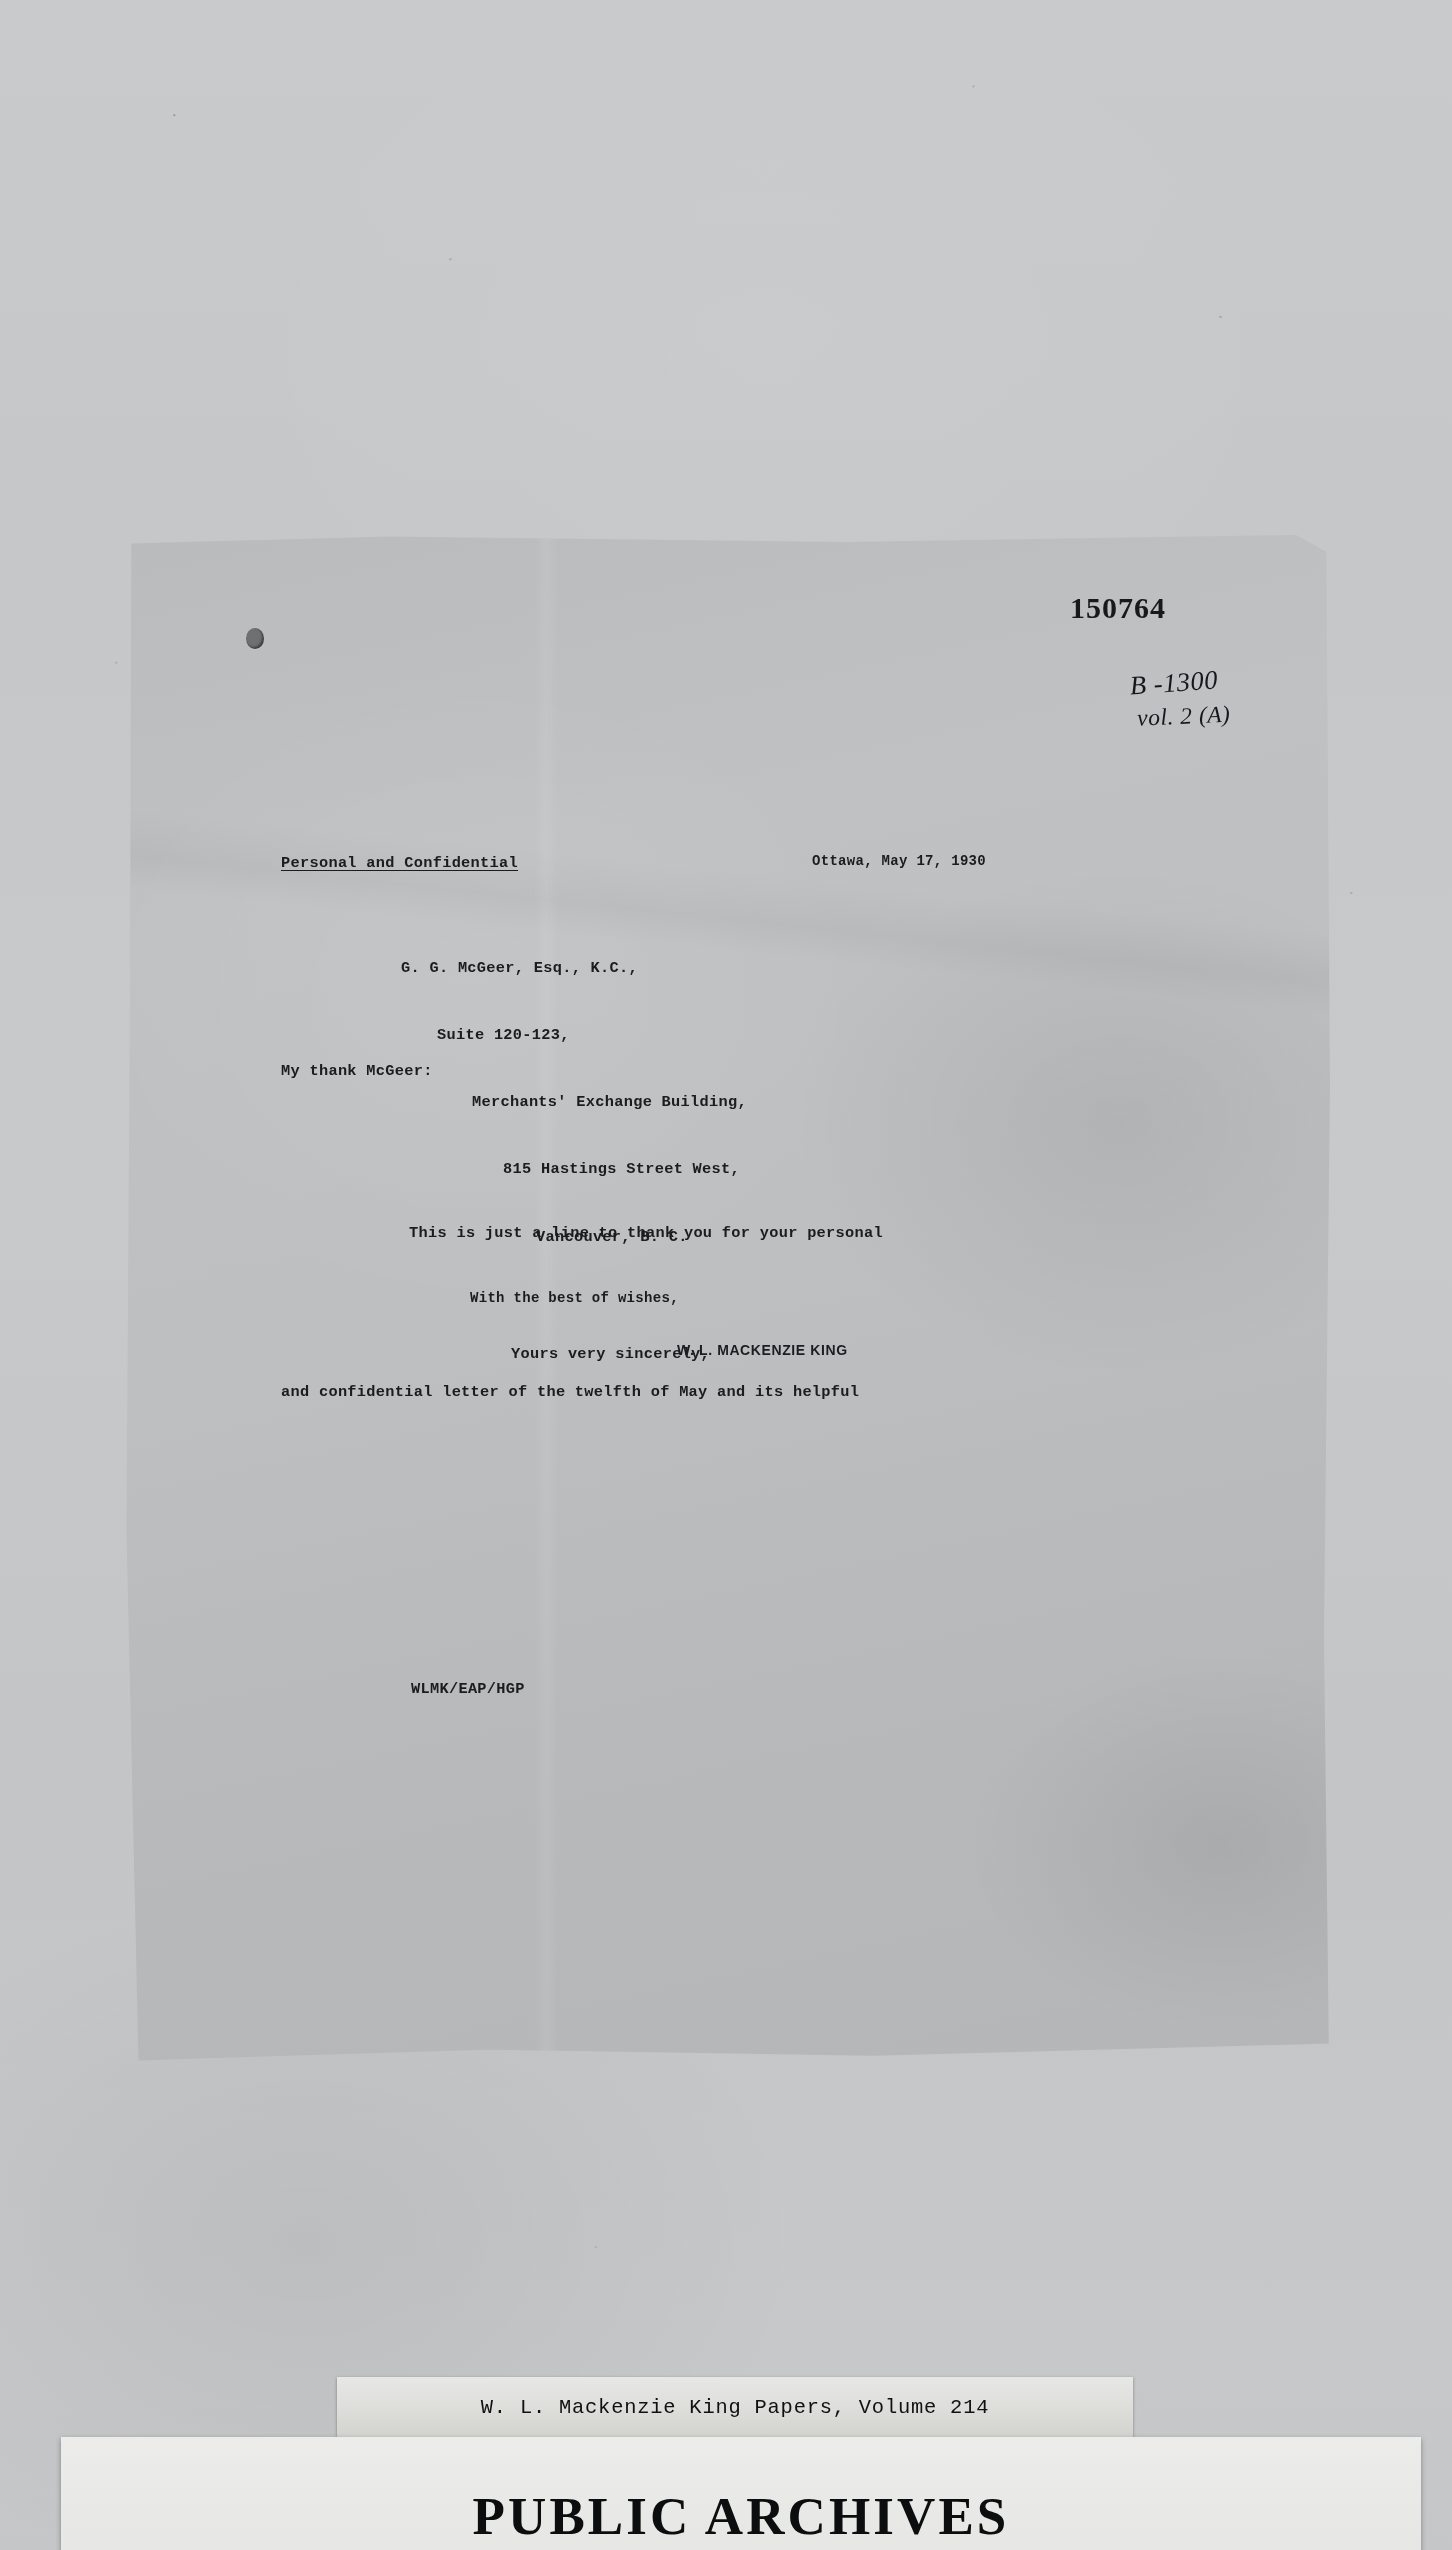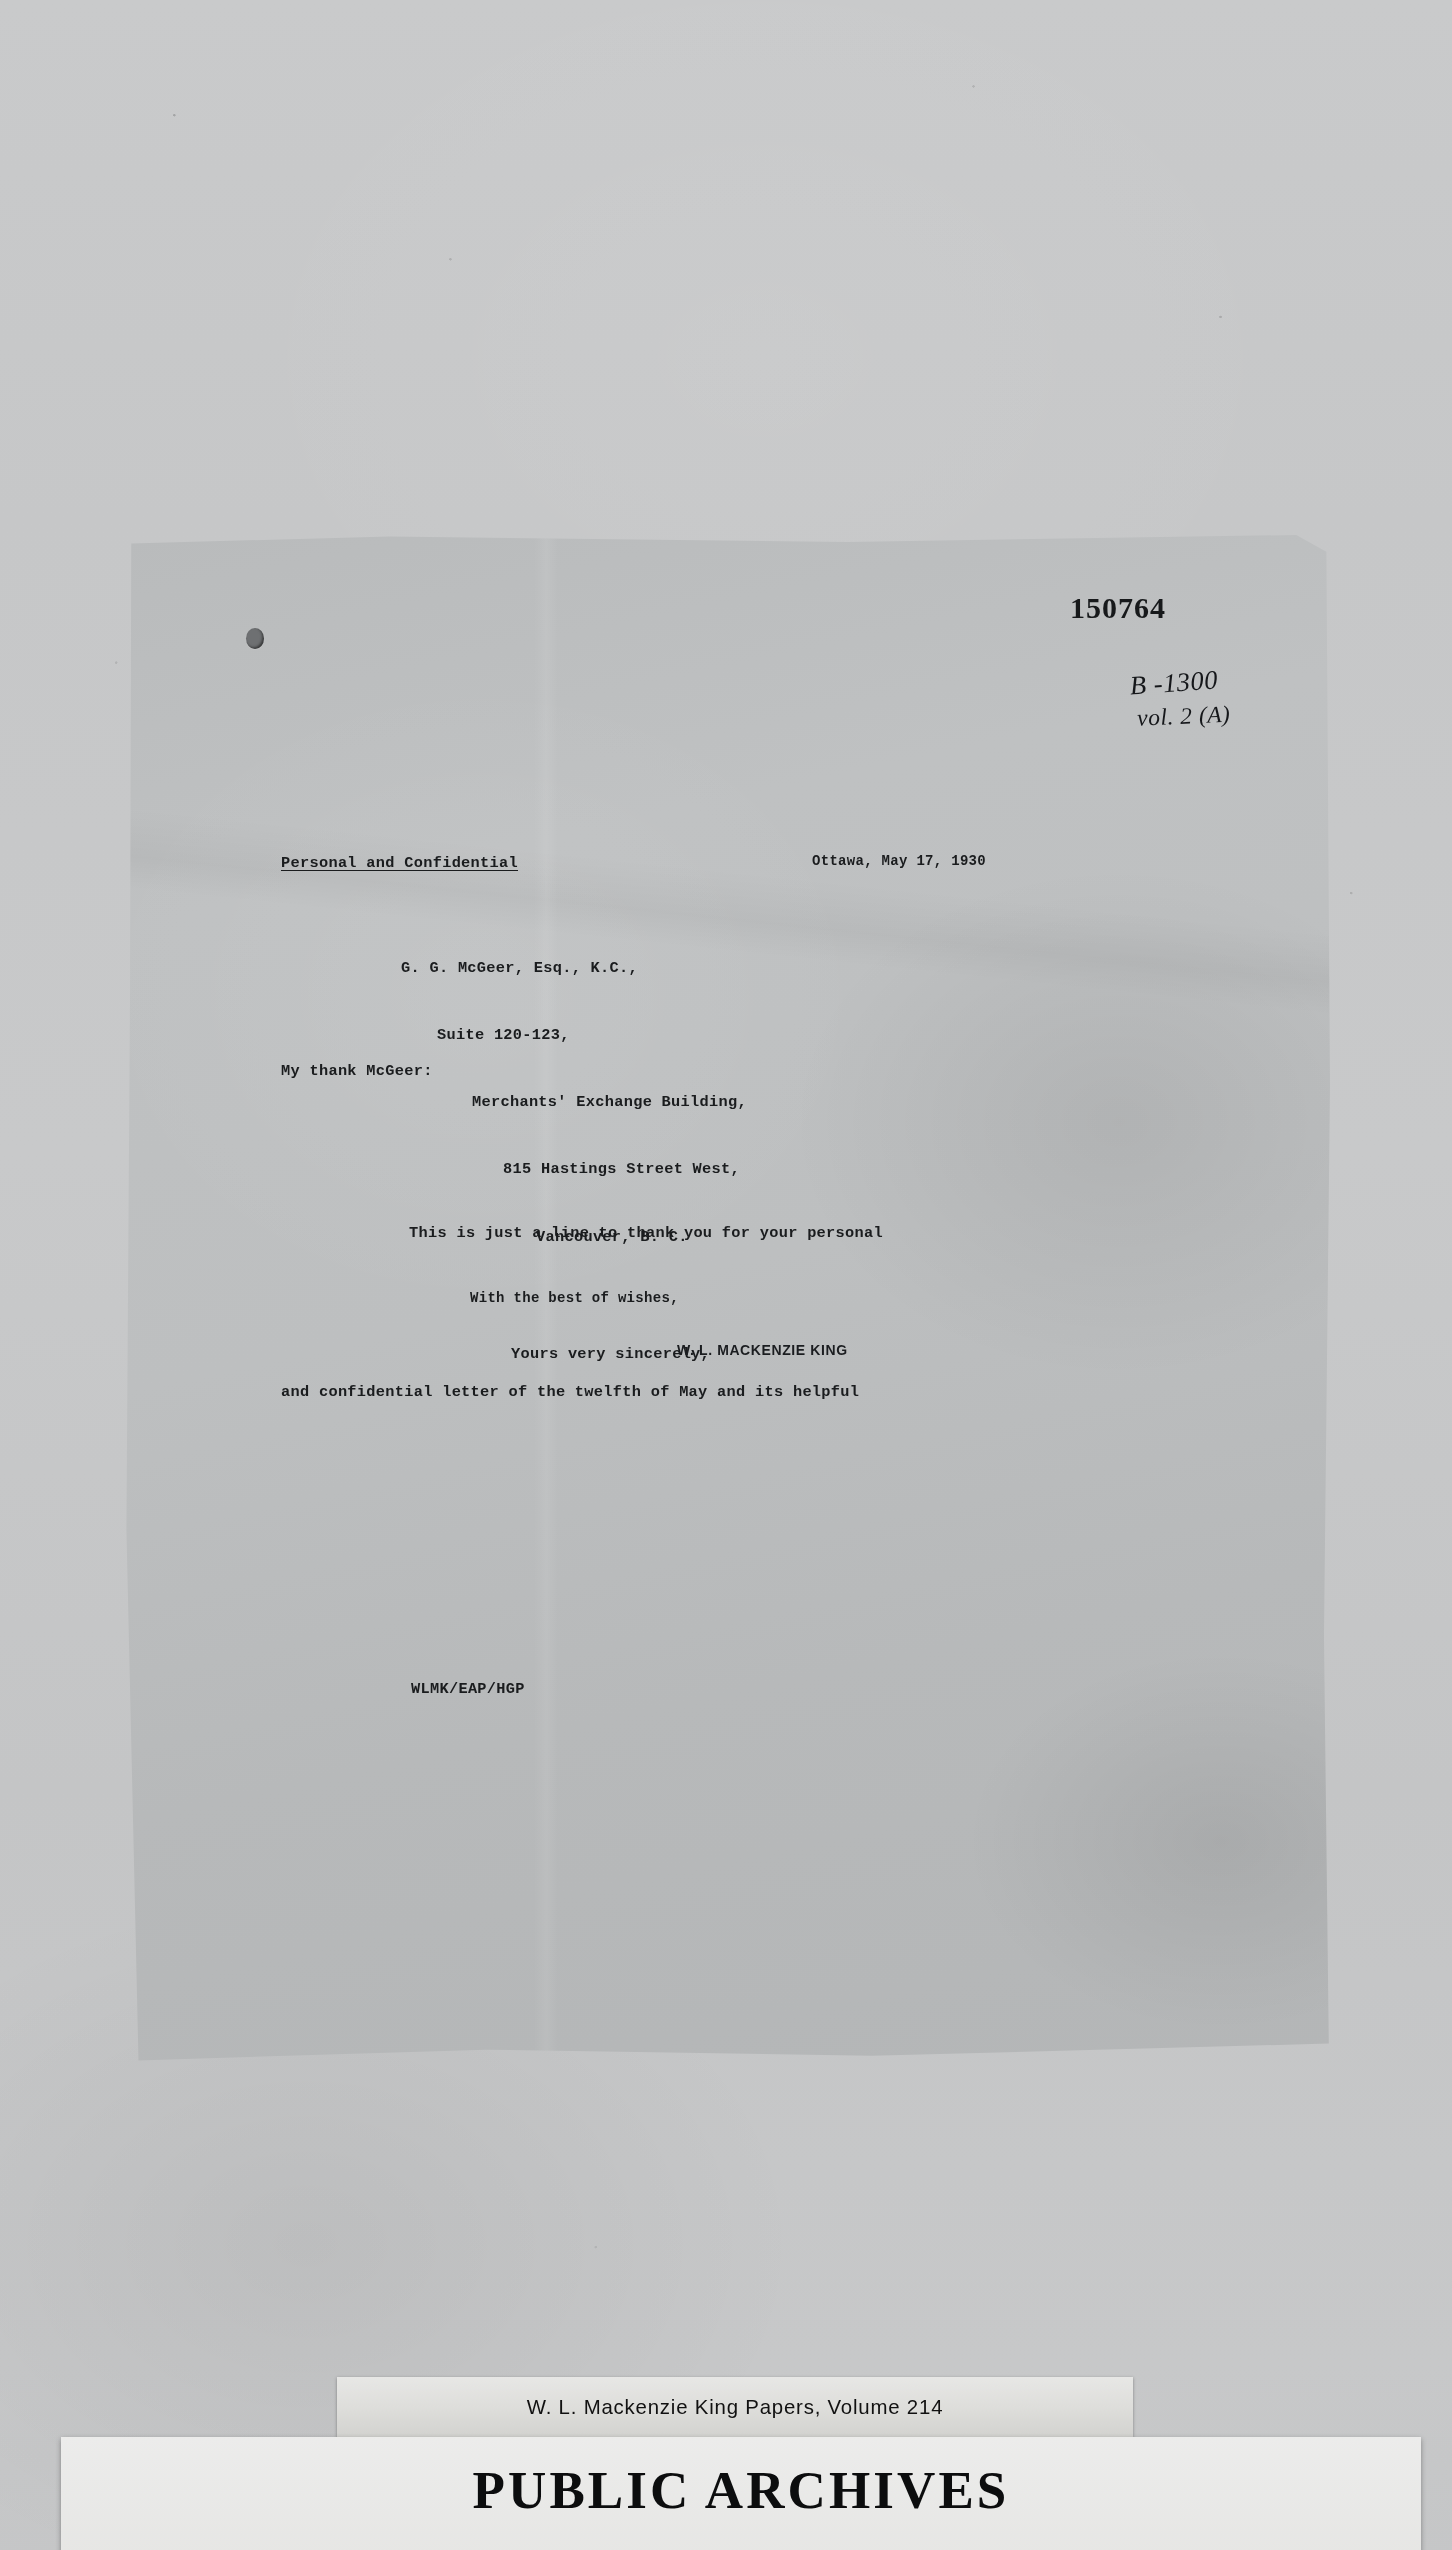--- a/index.html
+++ b/index.html
@@ -218,21 +218,21 @@
     top: 2377px;
     width: 796px;
     height: 60px;
     background: linear-gradient(180deg, #e7e7e5 0%, #ddddda 55%, #d2d2cf 100%);
     box-shadow: 0 1px 3.1px rgba(0,0,0,0.35);
     display: flex;
     align-items: center;
     justify-content: center;
   }
   #volume-strip-text {
-    font-family: Liberation Sans, sans-serif;
+    font-family: Liberation Mono, monospace;
     font-size: 20.4px;
     color: #111;
     letter-spacing: 0.8px;
     white-space: pre;
   }
 
   #archives-card {
     position: absolute;
     left: 61px;
     top: 2437px;
@@ -243,21 +243,21 @@
   }
   #archives-card .line {
     text-align: center;
     color: #0c0d0e;
     font-weight: 700;
   }
   #pa-line1 {
     font-family: "Liberation Serif", serif;
     font-size: 53px;
     letter-spacing: 3.1px;
-    margin-top: 23px;
+    margin-top: 49px;
   }
 
   
   #card-overlap-shadow {
     position: absolute;
     left: 61px;
     top: 2437px;
     width: 1360px;
     height: 8.2px;
     background: rgba(0,0,0,0.18);

